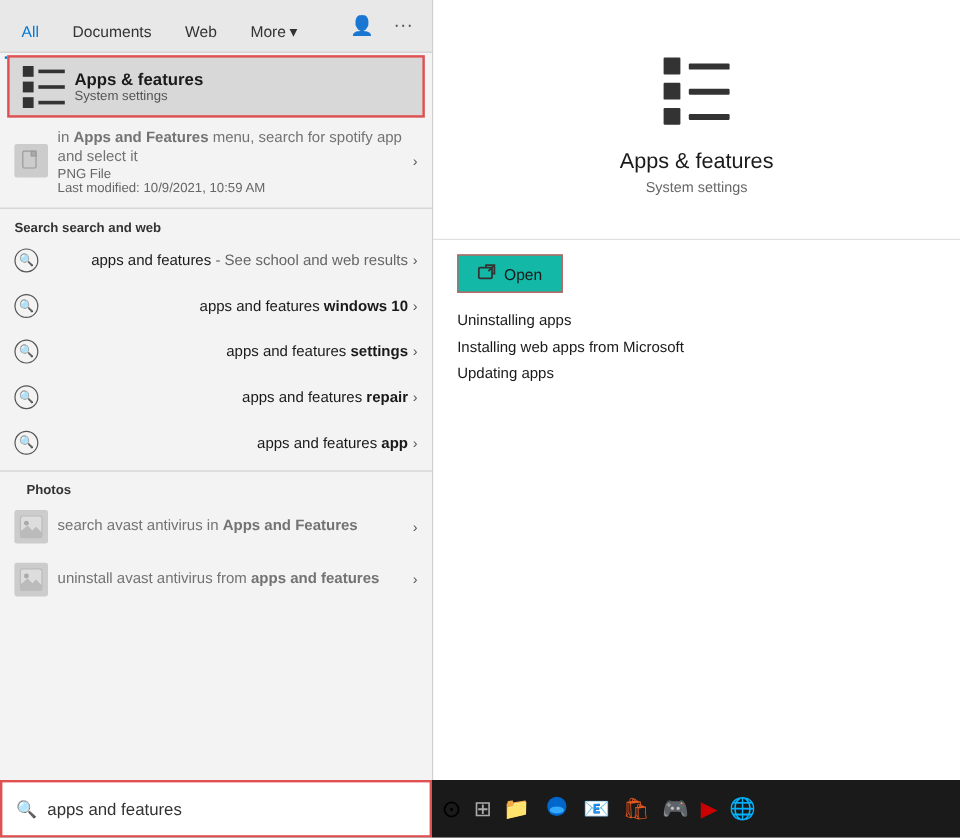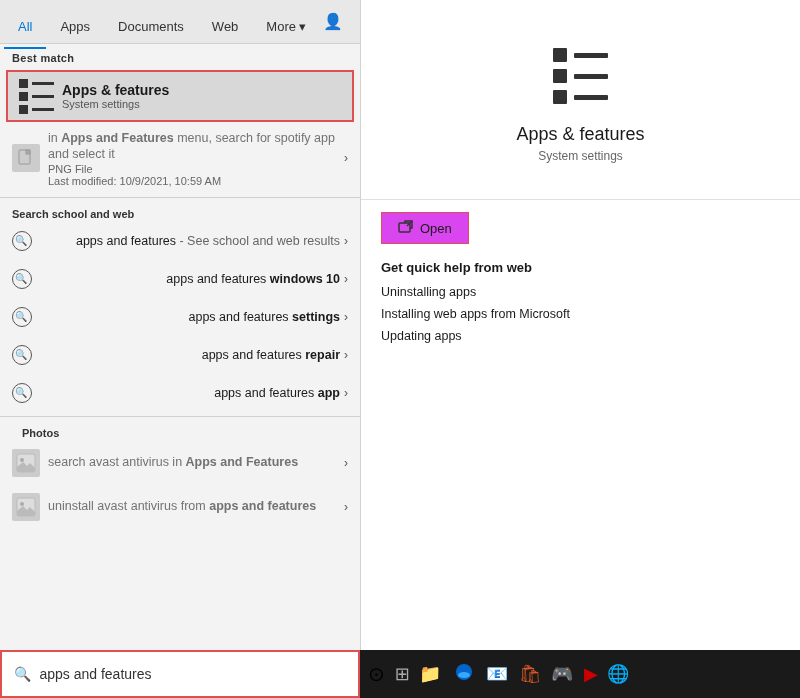--- a/index.html
+++ b/index.html
@@ -240,21 +240,21 @@
       margin-bottom: 16px;
     }
 
     
     .open-btn {
       display: flex;
       align-items: center;
       gap: 6px;
       padding: 7px 16px;
       border: 1px solid #e05050;
-      background: #d946ef;
+      background: #14b8a6;
       cursor: pointer;
       font-size: 13px;
       color: #1a1a1a;
       align-self: flex-start;
       margin-left: 20px;
       margin-top: 12px;
     }
 
     
     .quick-help {
@@ -372,36 +372,34 @@
       font-weight: 400;
     }
   </style>
 </head>
 <body>
 
 <div class="search-panel">
 
   <div class="tabs">
     <div class="tab active">All</div>
-    <div class="tab">Apps</div>
     <div class="tab">Documents</div>
     <div class="tab">Web</div>
     <div class="tab tab-more">
       <span>More</span>
       <span>▾</span>
     </div>
     <div class="tabs-right">
       <span class="tabs-icon">👤</span>
       <span class="tabs-icon">···</span>
     </div>
   </div>
 
   <div class="content-area">
 
-    <div class="section-label">Best match</div>
     <div class="best-match-item">
       <div class="best-match-icon">
         <div class="apps-features-svg">
           <div class="svg-row">
               <div class="sq"></div>
               <div class="line"></div>
             </div>
           <div class="svg-row">
               <div class="sq"></div>
               <div class="line"></div>
@@ -430,21 +428,21 @@
           in <b>Apps and Features</b> menu, search for spotify app and select it
         </div>
         <div class="list-item-sub">PNG File</div>
         <div class="list-item-sub">Last modified: 10/9/2021, 10:59 AM</div>
       </div>
       <span class="list-item-arrow">›</span>
     </div>
 
     <div class="section-divider"></div>
 
-    <div class="search-web-label">Search school and web</div>
+    <div class="search-web-label">Search search and web</div>
 
     <div class="web-item">
       <div class="web-search-icon">
         <span style="font-size:10px;color:#555;">🔍</span>
       </div>
       <span class="web-item-text">apps and features <span class="see-results">- See school and web results</span></span>
       <span class="list-item-arrow">›</span>
     </div>
     <div class="web-item">
       <div class="web-search-icon">
@@ -540,21 +538,20 @@
   <button class="open-btn">
     <svg width="16" height="16" viewBox="0 0 16 16">
       <rect x="1" y="3" width="11" height="9" rx="1" fill="none" stroke="#333" stroke-width="1.5"></rect>
       <path d="M7 3 L7 1 L14 1 L14 8 L12 8" fill="none" stroke="#333" stroke-width="1.5"></path>
       <path d="M9 6 L14 1" fill="none" stroke="#333" stroke-width="1.5"></path>
     </svg>
     <span>Open</span>
   </button>
 
   <div class="quick-help">
-    <div class="quick-help-title">Get quick help from web</div>
     <a class="quick-help-link">Uninstalling apps</a>
     <a class="quick-help-link">Installing web apps from Microsoft</a>
     <a class="quick-help-link">Updating apps</a>
   </div>
 </div>
 
 <div class="taskbar" style="left:360px; width:440px;">
   <span style="font-size:20px; margin:0 4px;">⊙</span>
   <span style="font-size:18px; margin:0 4px; color:#aaa;">⊞</span>
   <span style="font-size:18px; margin:0 4px; color:#ccc;">📁</span>

